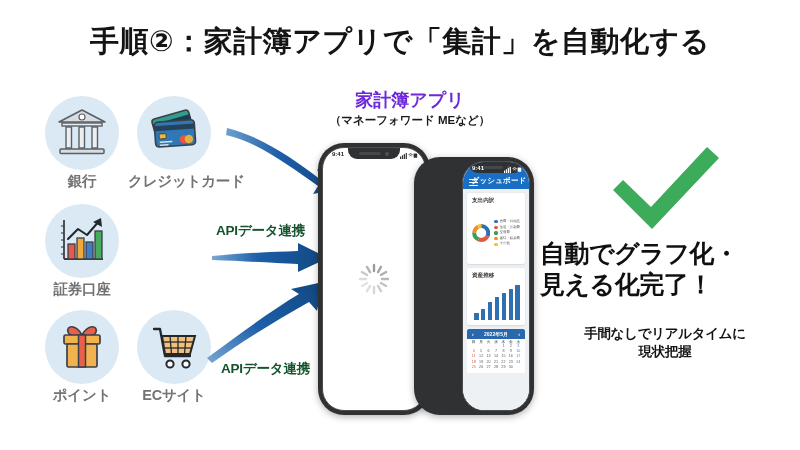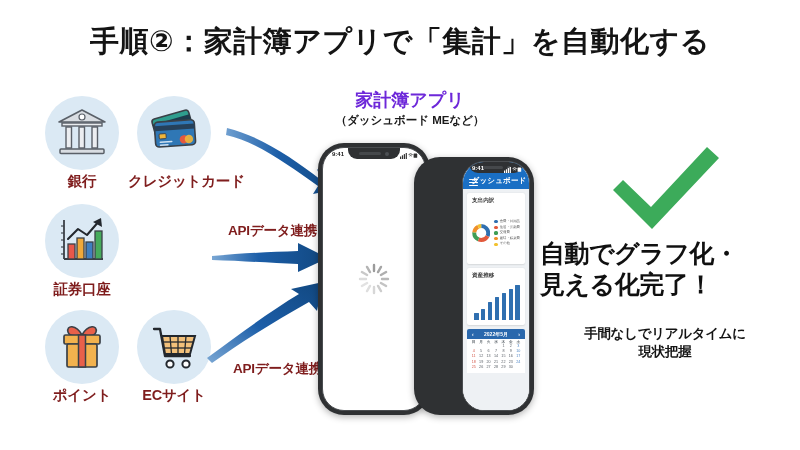--- a/index.html
+++ b/index.html
@@ -48,34 +48,33 @@
     border-radius: 50%;
     background: #dbe9f4;
     margin: 0 auto;
     position: relative;
   }
   .disc svg { position: absolute; top: 0; left: 0; }
   .tile-label {
     margin-top: 2px;
     font-size: 14.5px;
     font-weight: 700;
-    color: #7f1d1d;
+    color: #737373;
     white-space: nowrap;
     letter-spacing: -0.2px;
   }
 
   
   .arrow-label {
     position: absolute;
     font-size: 13.5px;
     font-weight: 700;
-    color: #7f1d1d;
+    color: #14532d;
     white-space: nowrap;
     letter-spacing: -0.2px;
-    margin-left: 12px;
   }
   .arrow-svg { position: absolute; }
 
   
   .app-caption {
     position: absolute;
     top: 88px;
     left: 300px;
     width: 220px;
     text-align: center;
@@ -401,21 +400,21 @@
       </linearGradient>
     </defs>
     <path d="M2 80 C32 58, 64 34, 94 16 L86 11 L118 4 L112 33 L104 24 C72 42, 36 64, 7 85 Z" fill="url(#ag3)"></path>
   </svg>
 
   <div class="arrow-label" style="left:216px; top:222px;">APIデータ連携</div>
   <div class="arrow-label" style="left:221px; top:360px;">APIデータ連携</div>
 
   <div class="app-caption">
     <div class="main">家計簿アプリ</div>
-    <div class="sub">（ダッシュボード MEなど）</div>
+    <div class="sub">（マネーフォワード MEなど）</div>
   </div>
 
   <div class="phone" id="phone-back">
     <div class="phone-inner">
       <div class="notch">
         <div class="speaker"></div>
         <div class="cam"></div>
       </div>
       <div class="status-time">9:41</div>
       <div class="status-icons">

